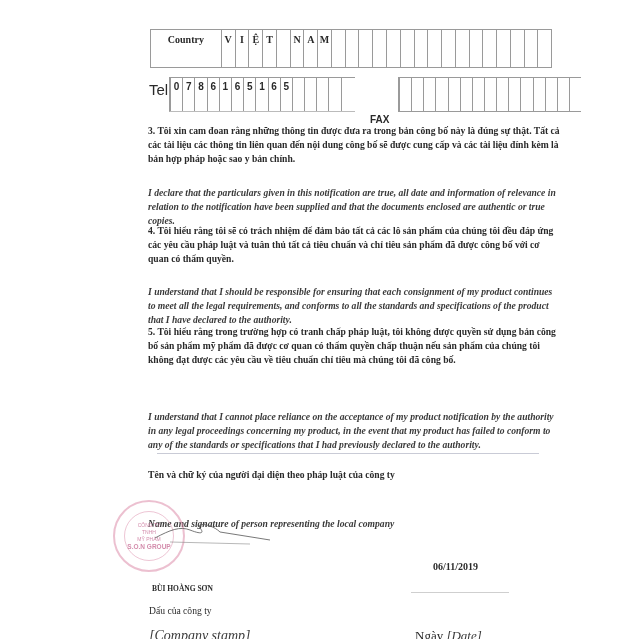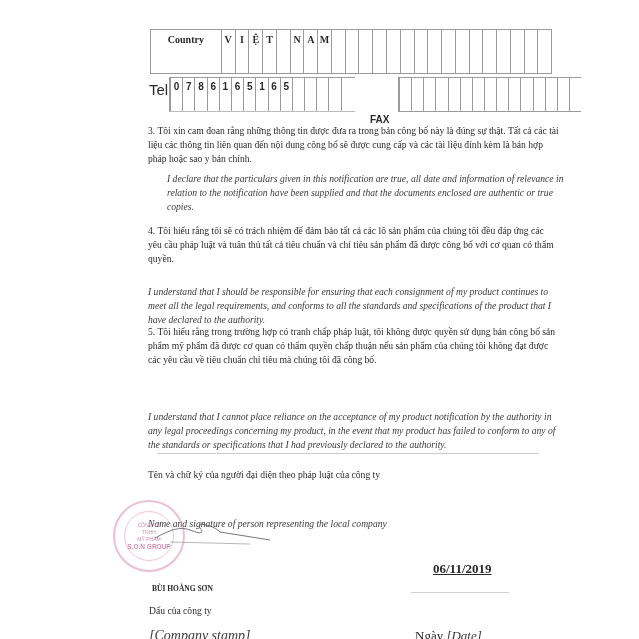--- a/index.html
+++ b/index.html
@@ -1,30 +1,30 @@
 <!DOCTYPE html>
 <html><head>
 <meta charset="utf-8">
 <style>
   html,body{margin:0;padding:0;background:#fff;}
   body{width:639px;height:639px;position:relative;overflow:hidden;font-family:"Liberation Serif","DejaVu Serif",serif;color:#2a2a2a;}
   .abs{position:absolute;}
   .grid{position:absolute;display:flex;border:1px solid #9a9a9a;box-sizing:border-box;}
   .grid .cell{border-left:1px solid #9a9a9a;box-sizing:border-box;display:flex;align-items:flex-start;justify-content:center;font-weight:bold;}
-  .country{left:150px;top:29px;width:402px;height:45px;}
+  .country{left:150px;top:29px;width:402px;height:39px;}
   .country .label{width:70px;display:flex;align-items:flex-start;justify-content:center;padding-top:4px;font-weight:bold;font-size:10px;box-sizing:border-box;}
   .country .cell{width:13.8px;font-size:10px;padding-top:4px;font-family:"Liberation Serif",serif;}
   .tel-label{left:149px;top:81px;font-family:"Liberation Sans",sans-serif;font-size:15px;}
   .tel{left:169px;top:77px;width:186px;height:35px;border-right:none;border-bottom:1px solid #bbb;border-top:1px solid #9a9a9a;}
   .tel .cell{width:12.2px;font-family:"Liberation Sans",sans-serif;font-size:10px;padding-top:3px;}
   .tel .cell:first-child{border-left:1px solid #9a9a9a;}
   .fax-label{left:370px;top:80px;font-family:"Liberation Sans",sans-serif;font-size:10px;font-weight:bold;margin-top:34px;}
   .fax{left:398px;top:77px;width:183px;height:35px;border-right:none;}
   .fax .cell{width:12.2px;}
-  .para{left:148px;width:412px;font-size:9.6px;line-height:14px;}
+  .para{left:148px;width:412px;font-size:9.6px;line-height:14px;font-weight:bold;}
   .it{font-style:italic;color:#3a3a3a;}
   .hr{position:absolute;height:1px;background:#c9cbd6;}
   .stamp{left:113px;top:500px;width:72px;height:72px;border-radius:50%;border:2px solid rgba(220,140,170,0.55);box-sizing:border-box;}
   .stamp-inner{left:124px;top:511px;width:50px;height:50px;border-radius:50%;border:1px solid rgba(220,140,170,0.5);box-sizing:border-box;display:flex;flex-direction:column;align-items:center;justify-content:center;font-family:"Liberation Sans",sans-serif;font-size:5px;color:rgba(200,110,150,0.8);line-height:7px;}
   .stamp-inner .big{font-size:6.5px;font-weight:bold;}
   .sig{left:150px;top:520px;}
 </style>
 </head>
 <body>
 
@@ -88,21 +88,21 @@
   <div class="cell"></div>
   <div class="cell"></div>
   <div class="cell"></div>
   <div class="cell"></div>
   <div class="cell"></div>
   <div class="cell"></div>
   <div class="cell"></div>
 </div>
 
 <div class="abs para" style="top:124px;">3. Tôi xin cam đoan rằng những thông tin được đưa ra trong bản công bố này là đúng sự thật. Tất cả các tài liệu các thông tin liên quan đến nội dung công bố sẽ được cung cấp và các tài liệu đính kèm là bản hợp pháp hoặc sao y bản chính.</div>
-<div class="abs para it" style="top:172px;margin-left:19px;">I declare that the particulars given in this notification are true, all date and information of relevance in relation to the notification have been supplied and that the documents  enclosed are authentic or true copies.</div>
+<div class="abs para it" style="top:186px;">I declare that the particulars given in this notification are true, all date and information of relevance in relation to the notification have been supplied and that the documents  enclosed are authentic or true copies.</div>
 <div class="abs para" style="top:224px;">4. Tôi hiểu rằng tôi sẽ có trách nhiệm để đảm bảo tất cả các lô sản phẩm của chúng tôi đều đáp ứng các yêu cầu pháp luật và tuân thủ tất cả tiêu chuẩn và chỉ tiêu sản phẩm đã được công bố với cơ quan có thẩm quyền.</div>
 <div class="abs para it" style="top:285px;">I understand that I should be responsible for ensuring that each consignment of my product continues to meet all the legal requirements, and conforms to all the standards and specifications of the product that I have declared to the authority.</div>
 <div class="abs para" style="top:325px;">5. Tôi hiểu rằng trong trường hợp có tranh chấp pháp luật, tôi không được quyền sử dụng bản công bố sản phẩm mỹ phẩm đã được cơ quan có thẩm quyền chấp thuận nếu sản phẩm của chúng tôi không đạt được các yêu cầu về tiêu chuẩn chỉ tiêu mà chúng tôi đã công bố.</div>
 <div class="abs para it" style="top:378px;margin-top:32px;">I understand that I cannot place reliance on the acceptance of my product notification by the authority in any legal proceedings concerning my product, in the event that my product has failed to conform to any of the standards or specifications that I had previously declared to the authority.</div>
 
 <div class="hr" style="left:157px;top:453px;width:382px;"></div>
 
 <div class="abs para" style="top:468px;">Tên và chữ ký của người đại diện theo pháp luật của công ty</div>
 <div class="abs para it" style="top:489px;margin-top:28px;">Name and signature of person representing the local company</div>
 
@@ -116,18 +116,18 @@
 <svg class="abs sig" width="130" height="30" viewBox="0 0 130 30">
   <path d="M5 18 C 20 10, 30 6, 40 10 S 55 14, 50 8 S 62 4, 70 12 L 120 20" fill="none" stroke="#555" stroke-width="0.8"></path>
   <path d="M20 22 L 100 24" fill="none" stroke="#888" stroke-width="0.6"></path>
 </svg>
 
 <div class="abs" style="left:152px;top:584px;font-size:7.5px;font-weight:bold;">BÙI HOÀNG SƠN</div>
 
 <div class="abs" style="left:149px;top:605px;font-size:9.6px;">Dấu của công ty</div>
 <div class="abs it" style="left:149px;top:628px;font-size:14px;">[Company stamp]</div>
 
-<div class="abs" style="left:433px;top:561px;font-size:13px;font-weight:bold;text-decoration:underline;">06/11/2019</div>
+<div class="abs" style="left:433px;top:561px;font-size:10px;font-weight:bold;">06/11/2019</div>
 <div class="hr" style="left:411px;top:592px;width:98px;background:#cfcfcf;"></div>
 <div class="abs" style="left:415px;top:628px;font-size:13px;">
   <span>Ngày</span>
   <span class="it">[Date]</span>
 </div>
 
 </body></html>

